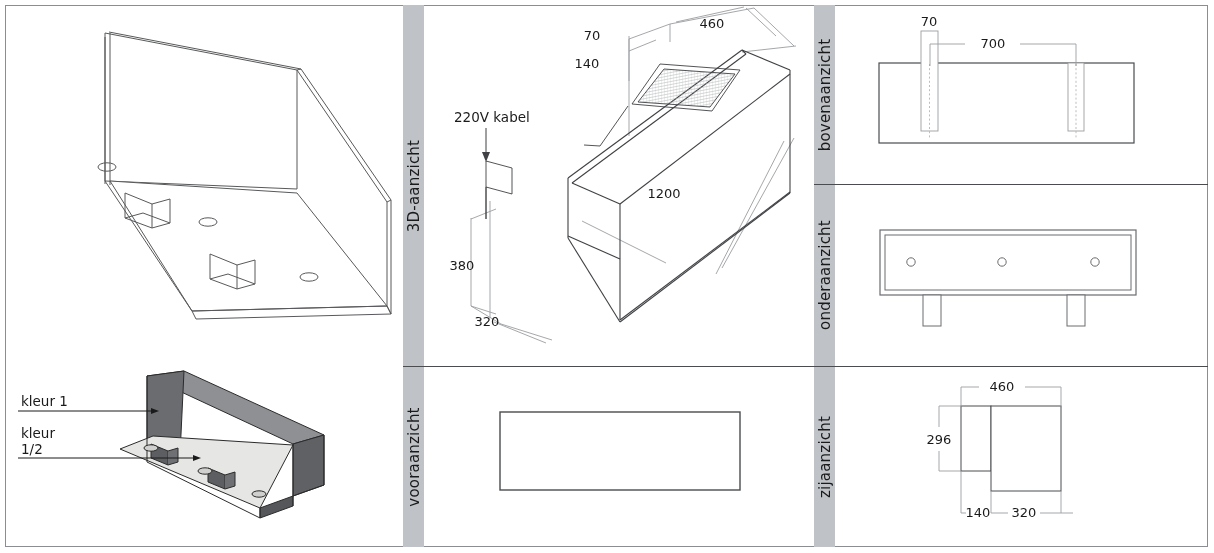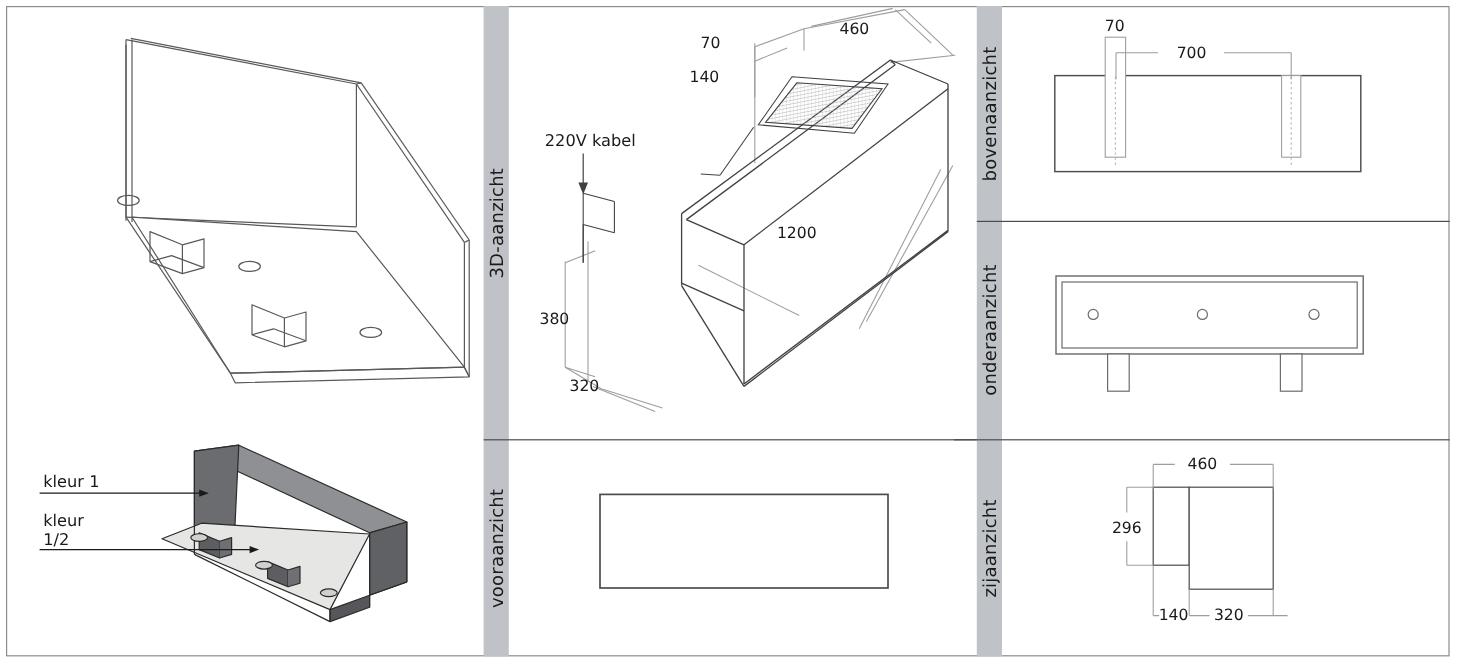--- a/index.html
+++ b/index.html
@@ -68,21 +68,21 @@
         <path d="M231 259 L249 254 L249 278 L231 283"></path>
         <path d="M204 273 L222 268 L249 278"></path>
 
         <ellipse cx="101" cy="161" rx="9" ry="4.2" transform="translate(0,0)"></ellipse>
         <ellipse cx="202" cy="216" rx="9" ry="4.2"></ellipse>
         <ellipse cx="303" cy="271" rx="9" ry="4.2"></ellipse>
       </g>
     </svg>
   </div>
 
-  <div class="panel" style="left:23px;top:366px;width:397px;height:181px;">
+  <div class="panel" style="left:8px;top:366px;width:397px;height:181px;">
     <svg width="397" height="181" viewBox="0 0 397 181">
 
       <g stroke="#2b2b2b" stroke-width="1" stroke-linejoin="round">
 
         <polygon points="139,10 176,5 316,69 285,78" fill="#8e9093"></polygon>
 
         <polygon points="139,10 139,72 173,88 176,5" fill="#66686b" opacity="0"></polygon>
         <polygon points="139,10 139,72 172,89 176,5" fill="#6a6c6f"></polygon>
 
         <polygon points="172,89 285,78 316,69 316,120 252,143" fill="#76787b" opacity="0"></polygon>

